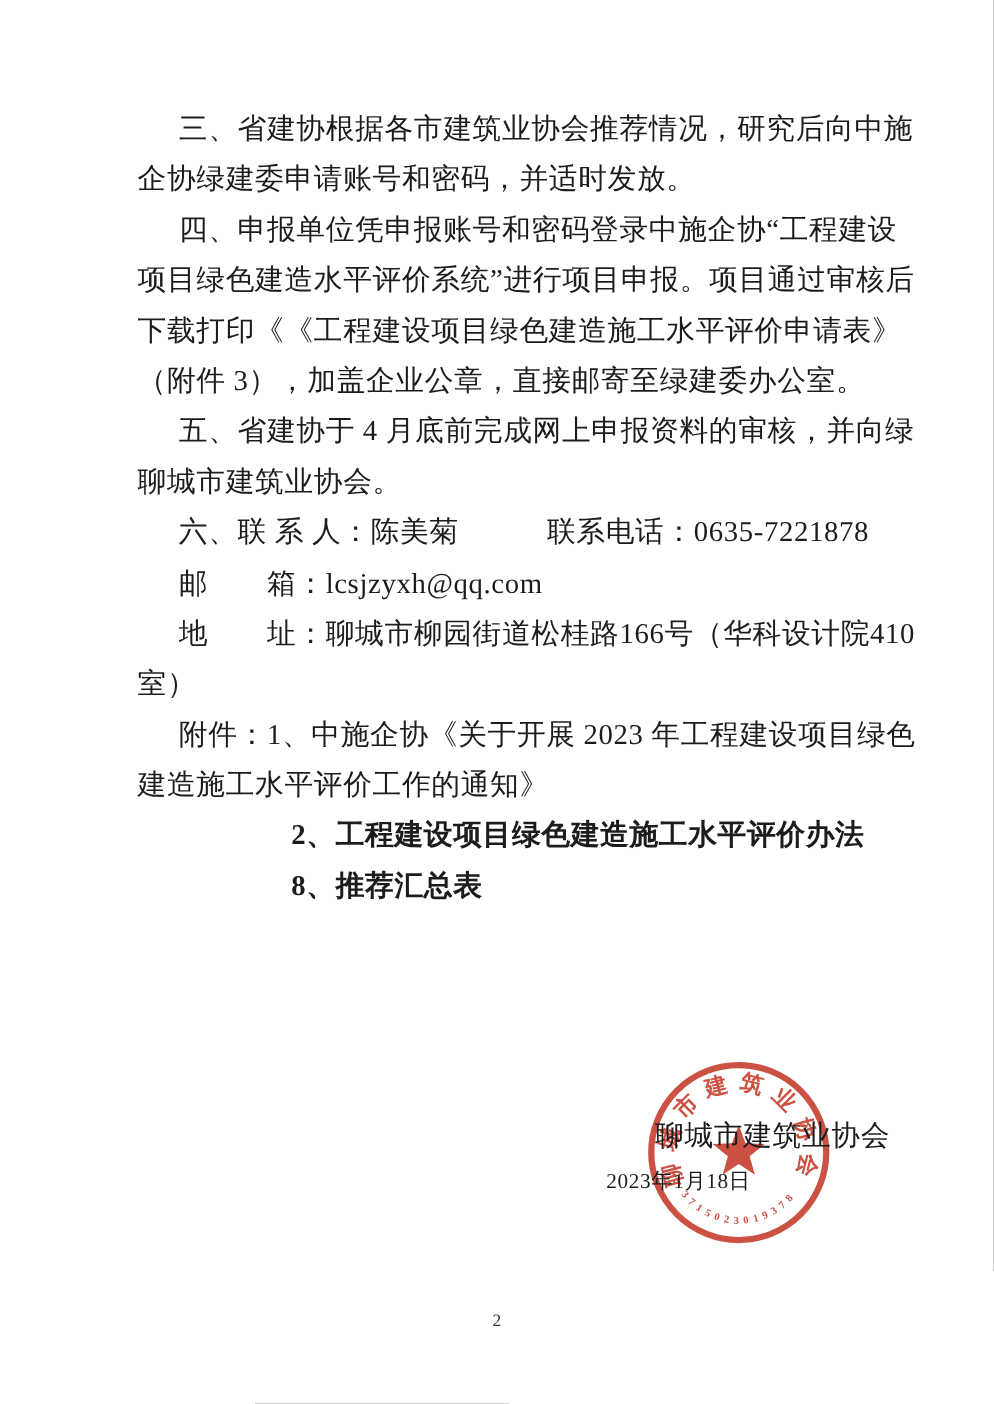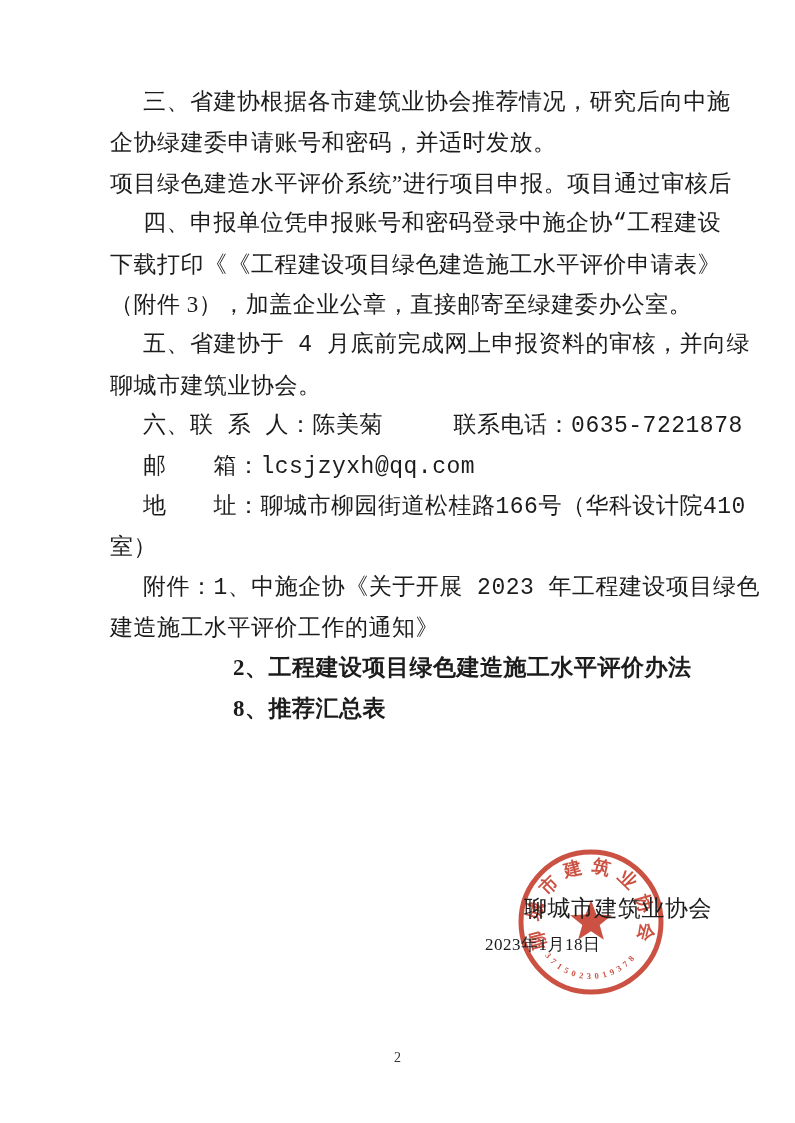--- a/index.html
+++ b/index.html
@@ -23,21 +23,21 @@
     top: 83px;
     width: 600px;
     font-size: 23px;
   }
   .line {
     white-space: pre;
     height: 40.4px;
     line-height: 40.4px;
     letter-spacing: 0.5px;
   }
-  .indent-first  { text-indent: 33px; font-family: Liberation Mono, monospace; }
+  .indent-first  { text-indent: 33px; }
   .indent-none   { text-indent: 0; }
   .indent-attach { text-indent: 123px; font-weight: bold; }
 
   .signature-org {
     position: absolute;
     left: 524px;
     top: 893px;
     font-size: 23px;
     letter-spacing: 0.5px;
     z-index: 3;
@@ -76,22 +76,22 @@
   }
 </style>
 </head>
 <body>
 
 <div class="page">
 
   <div class="doc-body">
       <div class="line indent-first">三、省建协根据各市建筑业协会推荐情况，研究后向中施</div>
       <div class="line indent-none">企协绿建委申请账号和密码，并适时发放。</div>
+      <div class="line indent-first">四、申报单位凭申报账号和密码登录中施企协“工程建设</div>
       <div class="line indent-none">项目绿色建造水平评价系统”进行项目申报。项目通过审核后</div>
-      <div class="line indent-first">四、申报单位凭申报账号和密码登录中施企协“工程建设</div>
       <div class="line indent-none">下载打印《《工程建设项目绿色建造施工水平评价申请表》</div>
       <div class="line indent-none">（附件 3），加盖企业公章，直接邮寄至绿建委办公室。</div>
       <div class="line indent-first">五、省建协于 4 月底前完成网上申报资料的审核，并向绿</div>
       <div class="line indent-none">聊城市建筑业协会。</div>
       <div class="line indent-first">六、联 系 人：陈美菊　　　联系电话：0635-7221878</div>
       <div class="line indent-first">邮　　箱：lcsjzyxh@qq.com</div>
       <div class="line indent-first">地　　址：聊城市柳园街道松桂路166号（华科设计院410</div>
       <div class="line indent-none">室）</div>
       <div class="line indent-first">附件：1、中施企协《关于开展 2023 年工程建设项目绿色</div>
       <div class="line indent-none">建造施工水平评价工作的通知》</div>

